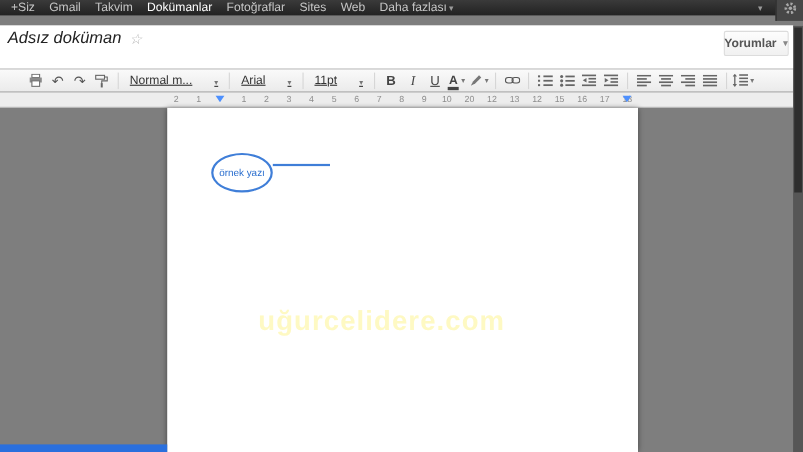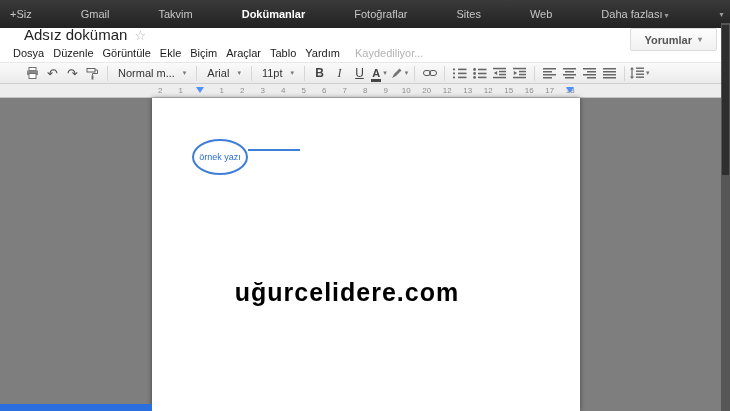--- a/index.html
+++ b/index.html
@@ -1,55 +1,55 @@
 <!DOCTYPE html>
 <html><head>
 <meta charset="utf-8">
 <style>
   html,body{margin:0;padding:0;}
   body{
     width:730px;height:411px;position:relative;overflow:hidden;
     font-family:"Liberation Sans",sans-serif;background:#7e7e7e;
   }
   
-  .topbar{position:absolute;top:0;left:0;right:0;height:28px;
+  .topbar{position:absolute;top:0;left:0;right:0;height:14px;
     background:linear-gradient(#3a3a3a,#222);display:flex;align-items:center;
-    padding:0 0 0 10px;box-sizing:border-box;z-index:6;gap:36px;}
+    padding:0 0 0 10px;box-sizing:border-box;z-index:6;}
   .tlink{color:#c6c6c6;font-size:11px;margin-right:13px;cursor:pointer;white-space:nowrap;}
-  .tlink.active{color:#fff;font-weight:bold;}
+  .tlink.active{color:#fff;font-weight:normal;}
   .tcaret{font-size:8px;color:#9a9a9a;margin-left:2px;}
   .topbar-right{margin-left:auto;display:flex;align-items:center;gap:8px;}
   .email{color:#c6c6c6;font-size:11px;}
   .gear-btn{width:24px;height:23px;display:flex;align-items:center;justify-content:center;
     background:#474747;border-left:1px solid #2a2a2a;cursor:pointer;margin-left:4px;}
   
   .header{position:absolute;top:23px;left:0;right:0;height:39px;background:#fff;}
-  .title-row{position:absolute;left:24px;top:3px;display:flex;align-items:flex-end;}
+  .title-row{position:absolute;left:7px;top:3px;display:flex;align-items:flex-end;font-style:italic;}
   .doc-title{font-size:15px;color:#222;}
   .star{color:#b5b5b5;font-size:13px;margin-left:7px;cursor:pointer;}
   .menubar{position:absolute;left:13px;bottom:3px;display:flex;gap:9px;align-items:center;}
   .menu-item{font-size:11px;color:#1a1a1a;cursor:pointer;}
   .save-status{font-size:11px;color:#b3b3b3;margin-left:6px;}
   .hdr-buttons{position:absolute;right:13px;top:5px;display:flex;gap:6px;z-index:4;}
   .btn{font-size:11px;font-weight:bold;height:23px;box-sizing:border-box;
-    padding:0 14px;border-radius:2px;border:1px solid #dcdcdc;
+    padding:0 0;border-radius:2px;border:1px solid #dcdcdc;
     background:linear-gradient(#fdfdfd,#f1f1f1);color:#555;
     display:flex;align-items:center;gap:5px;cursor:pointer;}
   .btn .tcaret{color:#888;margin-left:1px;}
   .btn.blue{background:linear-gradient(#579afc,#4285ec);border-color:#3079ed;color:#fff;}
   
   .toolbar{position:absolute;top:62px;left:0;right:9px;height:22px;box-sizing:border-box;
     border-top:1px solid #e8e8e8;border-bottom:1px solid #cfcfcf;
     background:linear-gradient(#fafafa,#ebebeb);
     display:flex;align-items:center;padding-left:23px;gap:1px;}
   .ti{height:18px;min-width:19px;display:flex;align-items:center;justify-content:center;
     font-size:12px;color:#444;cursor:pointer;border-radius:1px;}
   .glyph{font-size:13px;line-height:1;color:#555;}
   .sep{width:1px;height:15px;background:#d6d6d6;margin:0 4px;}
-  .dd{display:flex;align-items:center;gap:8px;font-size:11px;color:#333;padding:0 5px;cursor:pointer;white-space:nowrap;}
+  .dd{display:flex;align-items:flex-end;gap:20px;font-size:11px;color:#333;padding:0 5px;cursor:pointer;white-space:nowrap;text-decoration:underline;}
   .dcaret{font-size:7px;color:#777;}
   .bold-b{font-weight:bold;}
   .italic-i{font-style:italic;font-family:"Liberation Serif",serif;}
   .under-u{text-decoration:underline;}
   .colorA{position:relative;font-weight:bold;font-size:11px;line-height:1;}
   .colorA .cbar{position:absolute;left:-1px;right:-1px;bottom:-3px;height:3px;background:#444;}
   
   .ruler{position:absolute;top:84px;left:0;right:9px;height:13px;background:#ededed;
     border-bottom:1px solid #c4c4c4;overflow:hidden;}
   .ruler-cells{position:absolute;left:150px;top:0;display:flex;}
@@ -62,21 +62,21 @@
   .page{position:absolute;left:152px;top:0;width:428px;bottom:0;background:#fff;
     box-shadow:0 0 5px rgba(0,0,0,.45);}
   .circle{position:absolute;left:40px;top:41px;width:56px;height:36px;box-sizing:border-box;
     border:2px solid #3f7ed8;border-radius:50%;display:flex;align-items:center;
     justify-content:center;font-size:9px;color:#2a6ece;white-space:nowrap;overflow:hidden;}
   .connector{position:absolute;left:96px;top:51px;width:52px;border-top:2px solid #3f7ed8;}
   .callout{position:absolute;left:148px;top:36px;width:152px;box-sizing:content-box;
     border:2px solid #3f7ed8;padding:4px 7px 7px 7px;font-size:12.5px;color:#2a6ece;
     line-height:1.3;background:#fff;}
   .watermark{position:absolute;left:222px;top:180px;width:250px;text-align:center;
-    font-size:25px;font-weight:bold;color:#000000;letter-spacing:1px;pointer-events:none;}
+    font-size:25px;font-weight:bold;color:#fef9c3;letter-spacing:1px;pointer-events:none;}
   .bluebar{position:absolute;left:0;bottom:0;width:152px;height:7px;background:#2a6fdd;}
   
   .scrollbar{position:absolute;top:23px;right:0;width:9px;bottom:0;background:#565656;z-index:7;}
   .scroll-thumb{position:absolute;top:2px;left:1px;right:1px;height:150px;background:#2e2e2e;cursor:pointer;}
   svg{display:block;}
 </style>
 </head>
 <body>
 
 <div class="topbar">
@@ -100,31 +100,20 @@
         </svg>
       </span>
     </span>
   </span>
 </div>
 
 <div class="header">
   <div class="title-row">
     <span class="doc-title">Adsız doküman</span>
     <span class="star">☆</span>
-  </div>
-  <div class="menubar">
-    <span class="menu-item">Dosya</span>
-    <span class="menu-item">Düzenle</span>
-    <span class="menu-item">Görüntüle</span>
-    <span class="menu-item">Ekle</span>
-    <span class="menu-item">Biçim</span>
-    <span class="menu-item">Araçlar</span>
-    <span class="menu-item">Tablo</span>
-    <span class="menu-item">Yardım</span>
-    <span class="save-status">Kaydediliyor...</span>
   </div>
   <div class="hdr-buttons">
     <div class="btn">
       <span>Yorumlar</span>
       <span class="tcaret">▾</span>
     </div>
   </div>
 </div>
 
 <div class="toolbar">

